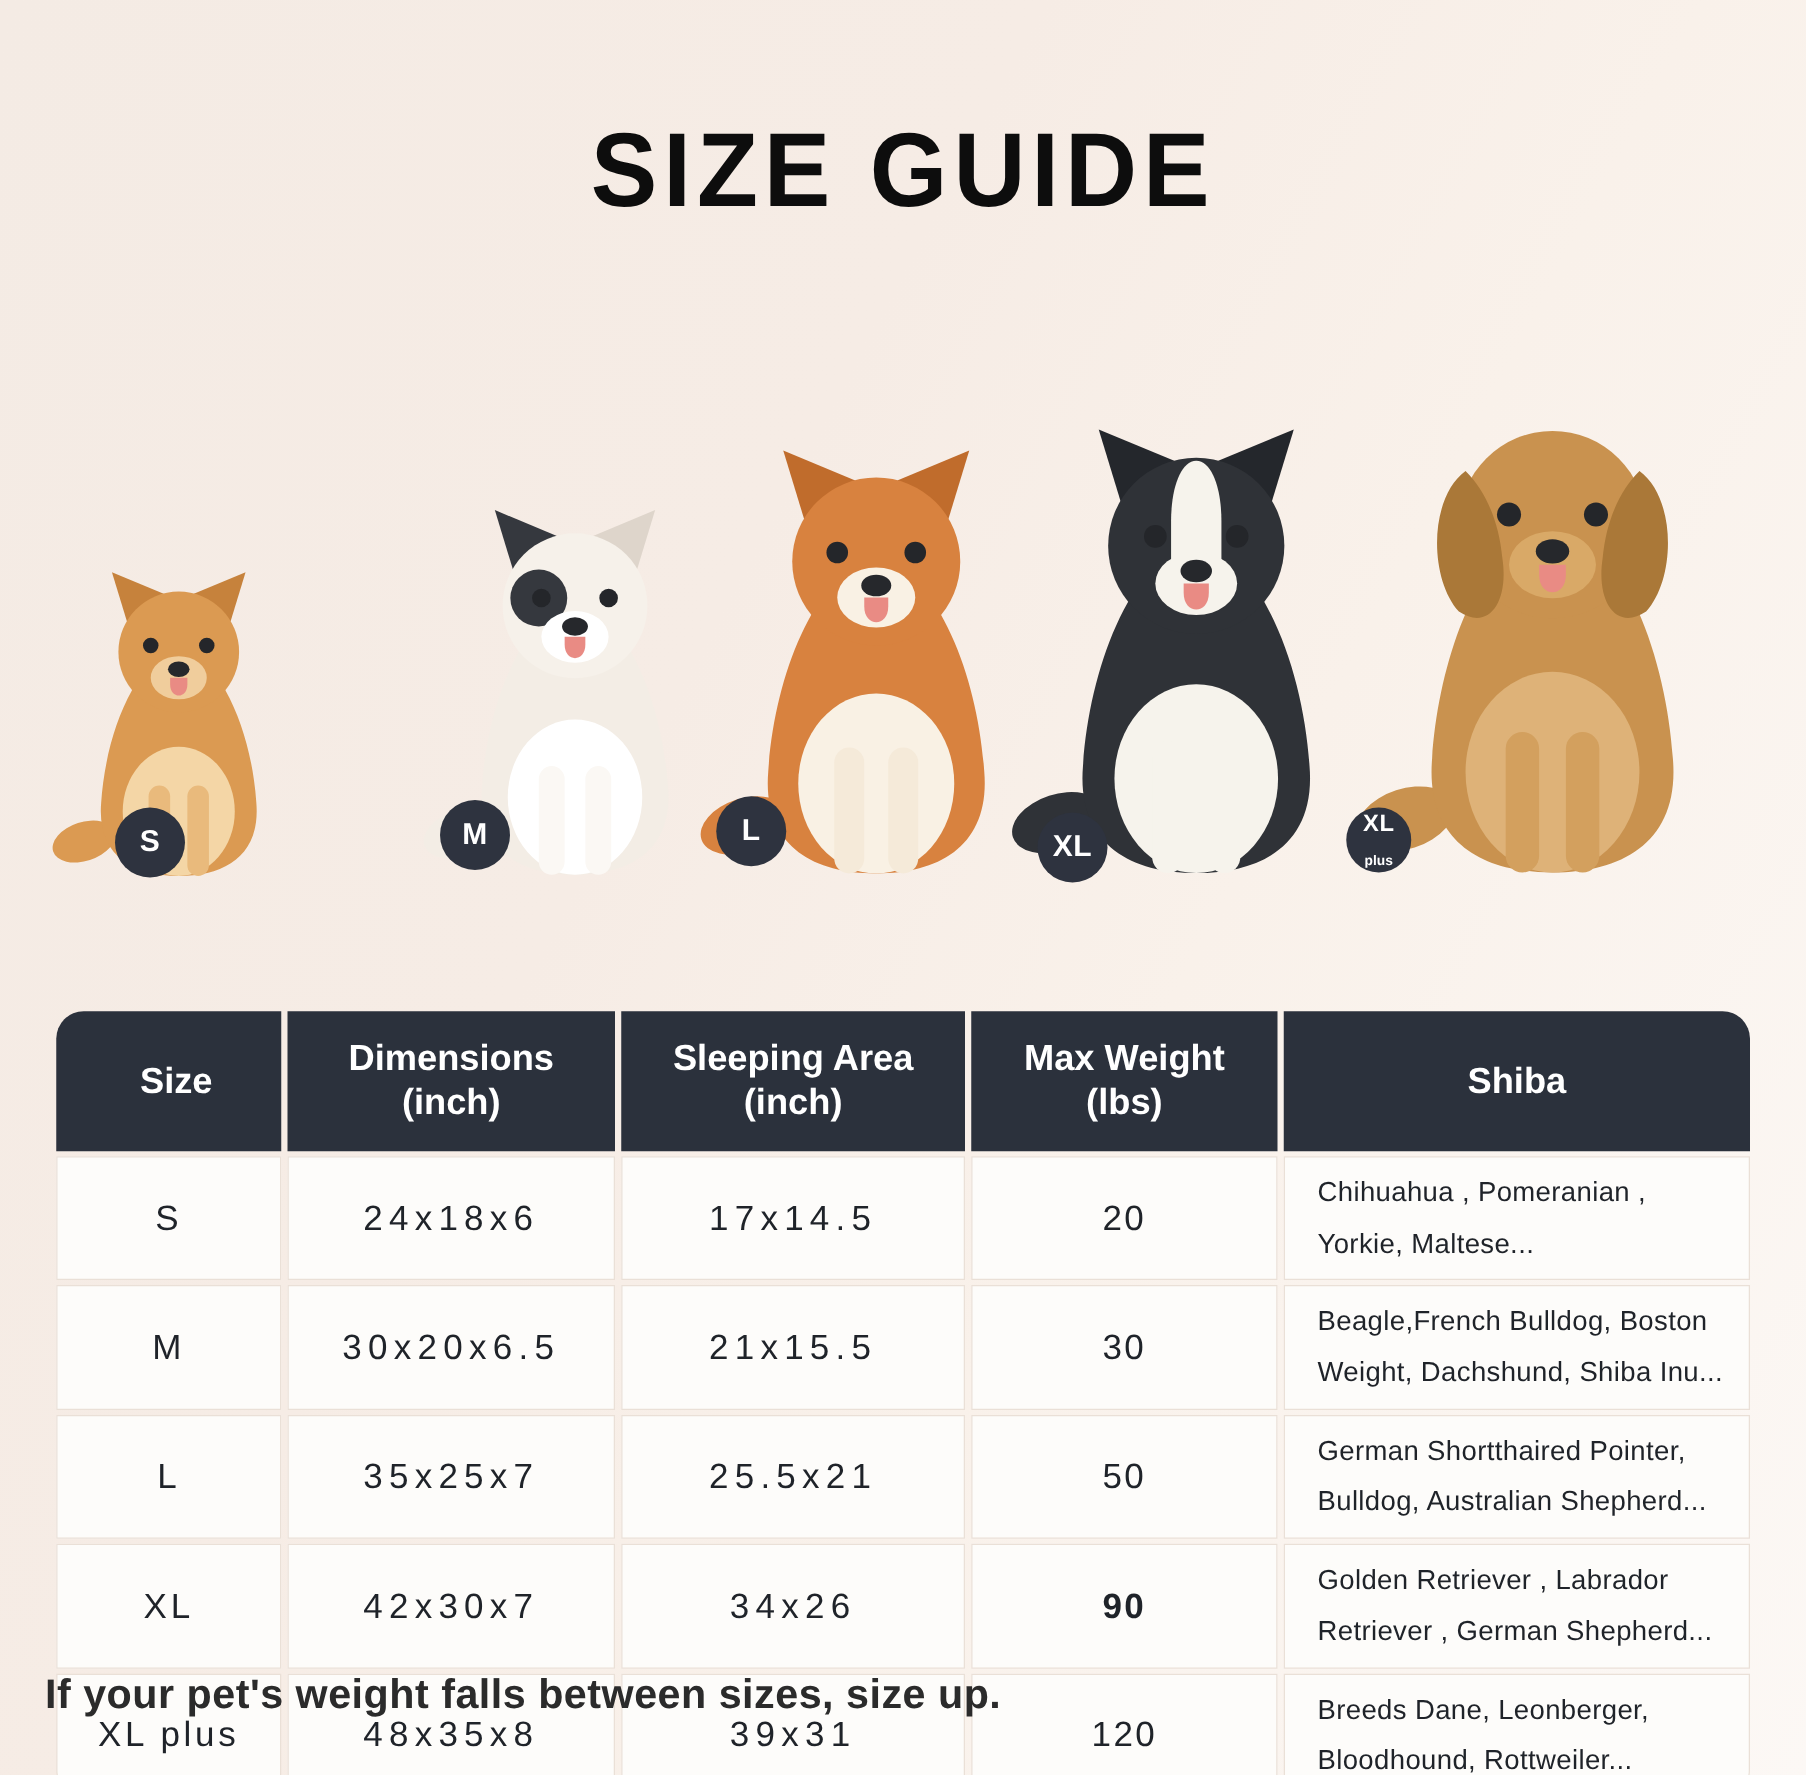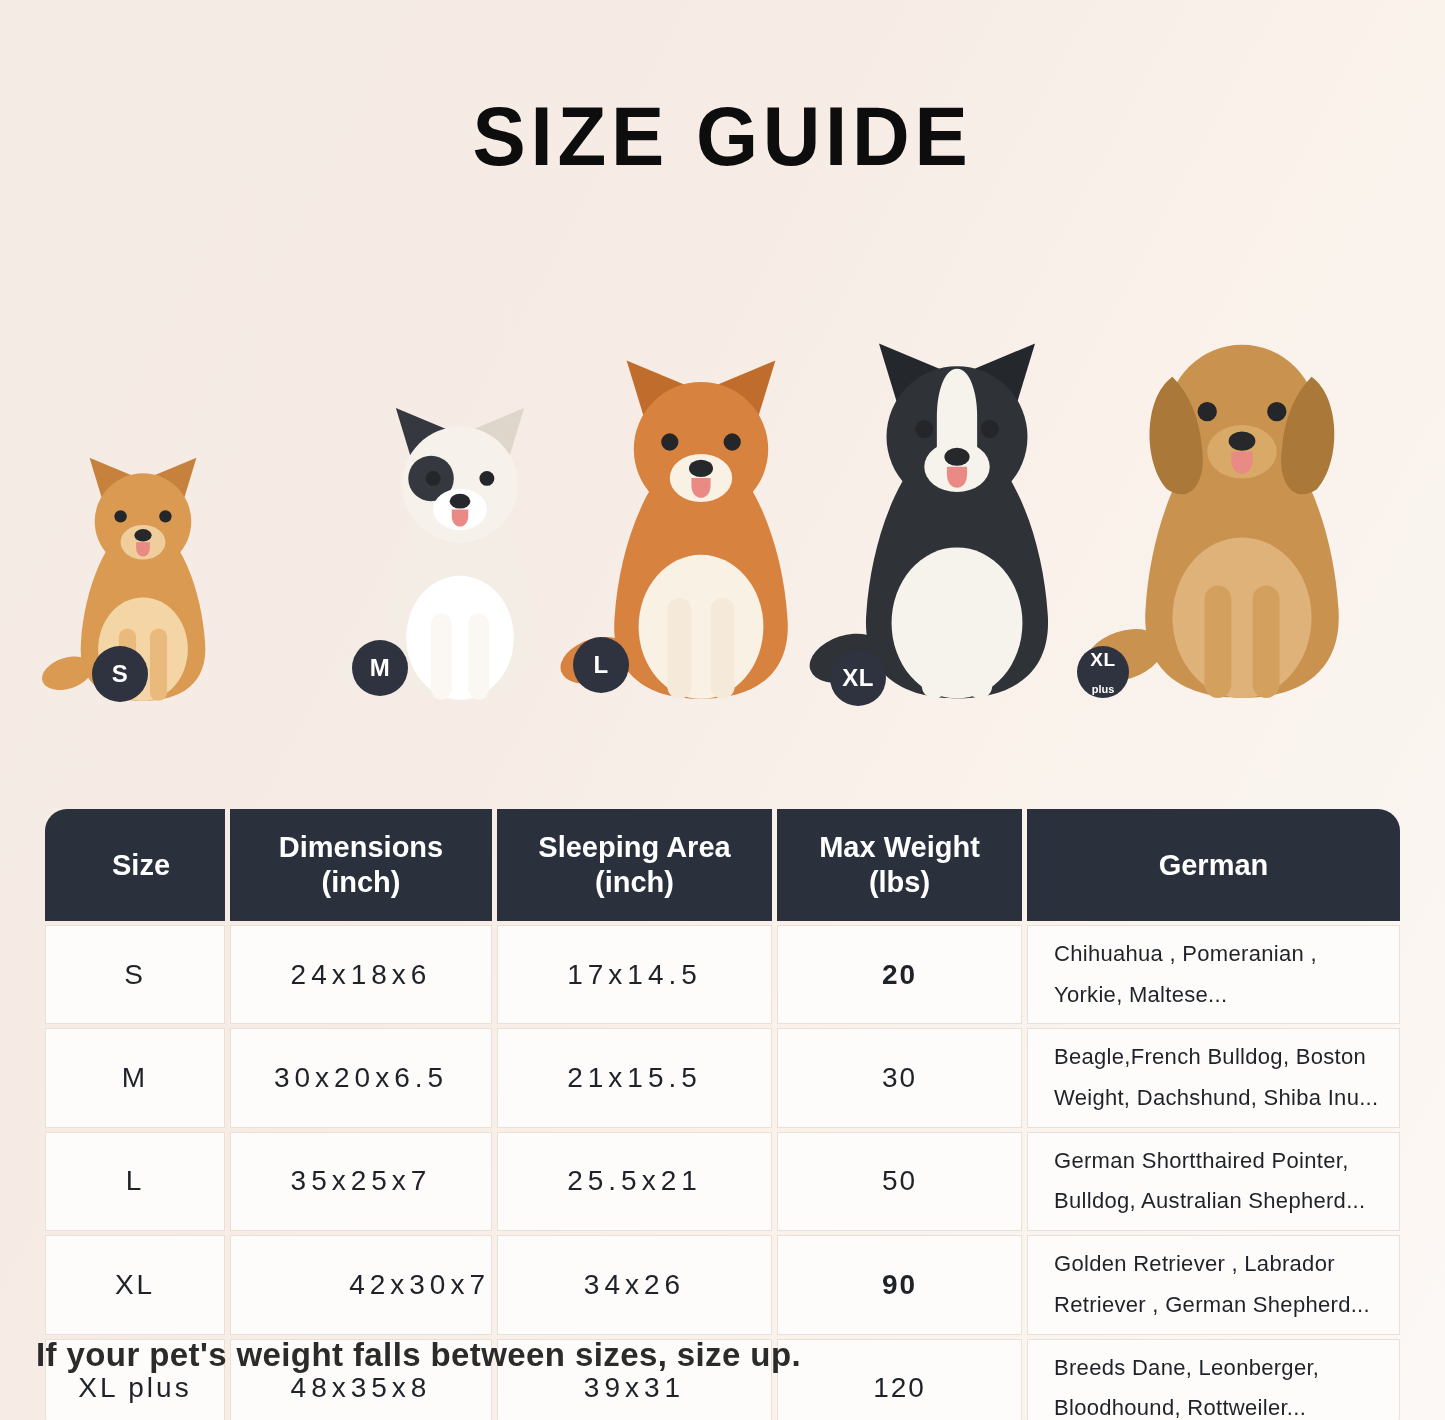--- a/index.html
+++ b/index.html
@@ -141,30 +141,30 @@
           </th>
         <th style="background: rgb(43, 49, 60);">
           <span class="t">Sleeping Area</span>
           <span class="sub">(inch)</span>
           </th>
         <th style="background: rgb(43, 49, 60);">
           <span class="t">Max Weight</span>
           <span class="sub">(lbs)</span>
           </th>
         <th class="r-tr" style="background: rgb(43, 49, 60);">
-          <span class="t">German</span>
+          <span class="t">Shiba</span>
           </th>
       </tr>
     </thead>
     <tbody>
       <tr>
         <td class="c-size" style="background: rgb(253, 252, 250); border: 1px solid rgb(234, 224, 215);">S</td>
         <td class="c-dim" style="background: rgb(253, 252, 250); border: 1px solid rgb(234, 224, 215);">24x18x6</td>
         <td class="c-sleep" style="background: rgb(253, 252, 250); border: 1px solid rgb(234, 224, 215);">17x14.5</td>
-        <td class="c-weight" style="background: rgb(253, 252, 250); border: 1px solid rgb(234, 224, 215); font-weight: bold;">20</td>
+        <td class="c-weight" style="background: rgb(253, 252, 250); border: 1px solid rgb(234, 224, 215);">20</td>
         <td class="c-breeds" style="background: rgb(253, 252, 250); border: 1px solid rgb(234, 224, 215);">
           <span>Chihuahua , Pomeranian ,</span>
           <span>Yorkie, Maltese...</span>
           </td>
       </tr>
       <tr>
         <td class="c-size" style="background: rgb(253, 252, 250); border: 1px solid rgb(234, 224, 215);">M</td>
         <td class="c-dim" style="background: rgb(253, 252, 250); border: 1px solid rgb(234, 224, 215);">30x20x6.5</td>
         <td class="c-sleep" style="background: rgb(253, 252, 250); border: 1px solid rgb(234, 224, 215);">21x15.5</td>
         <td class="c-weight" style="background: rgb(253, 252, 250); border: 1px solid rgb(234, 224, 215);">30</td>
@@ -178,21 +178,21 @@
         <td class="c-dim" style="background: rgb(253, 252, 250); border: 1px solid rgb(234, 224, 215);">35x25x7</td>
         <td class="c-sleep" style="background: rgb(253, 252, 250); border: 1px solid rgb(234, 224, 215);">25.5x21</td>
         <td class="c-weight" style="background: rgb(253, 252, 250); border: 1px solid rgb(234, 224, 215);">50</td>
         <td class="c-breeds" style="background: rgb(253, 252, 250); border: 1px solid rgb(234, 224, 215);">
           <span>German Shortthaired Pointer,</span>
           <span>Bulldog, Australian Shepherd...</span>
           </td>
       </tr>
       <tr>
         <td class="c-size" style="background: rgb(253, 252, 250); border: 1px solid rgb(234, 224, 215);">XL</td>
-        <td class="c-dim" style="background: rgb(253, 252, 250); border: 1px solid rgb(234, 224, 215); text-align: right;">42x30x7</td>
+        <td class="c-dim" style="background: rgb(253, 252, 250); border: 1px solid rgb(234, 224, 215);">42x30x7</td>
         <td class="c-sleep" style="background: rgb(253, 252, 250); border: 1px solid rgb(234, 224, 215);">34x26</td>
         <td class="c-weight" style="background: rgb(253, 252, 250); border: 1px solid rgb(234, 224, 215); font-weight: bold;">90</td>
         <td class="c-breeds" style="background: rgb(253, 252, 250); border: 1px solid rgb(234, 224, 215);">
           <span>Golden Retriever , Labrador</span>
           <span>Retriever , German Shepherd...</span>
           </td>
       </tr>
       <tr>
         <td class="c-size r-bl" style="background: rgb(253, 252, 250); border: 1px solid rgb(234, 224, 215);">XL plus</td>
         <td class="c-dim" style="background: rgb(253, 252, 250); border: 1px solid rgb(234, 224, 215);">48x35x8</td>

